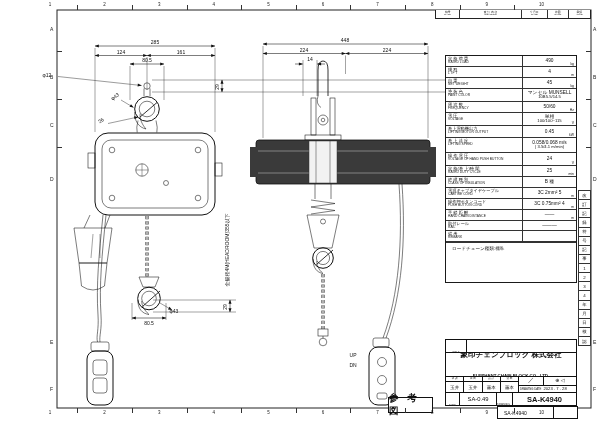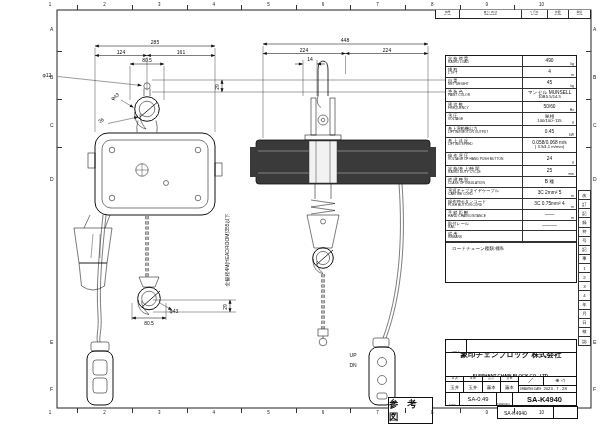--- a/index.html
+++ b/index.html
@@ -430,21 +430,21 @@
       </div>
       <div class="cc br" style="width:36px;font-size:5.8px;">SA-0.49</div>
       <div class="cc br" style="width:15px;">
         <div class="tiny">図 番</div>
         <div class="tiny2">DRAWING NO.</div>
       </div>
       <div class="cc" style="flex:1;font-size:7.5px;font-weight:bold;">SA-K4940</div>
     </div>
   </div>
 
-  <div id="refbox" class="abs" style="left:388px;top:397px;width:45px;height:27px;">参 考 図</div>
+  <div id="refbox" class="abs" style="left:388px;top:397px;width:45px;height:16px;">参 考 図</div>
 
   <div id="tab" class="abs" style="left:497px;top:406px;width:81px;height:13px;">
     <span style="margin-left:6px;">SA-K4940</span>
     <div style="position:absolute;left:55px;top:0;height:100%;border-left:1px solid #111;"></div>
   </div>
 
   <div id="revstrip" class="abs" style="left:435px;top:10px;width:156px;height:9px;">
       <div class="revcell" style="width: 24px;">
         <div style="font-size: 2.8px; line-height: 1.1;">符号</div>
         <div style="font-size: 2.5px; line-height: 1.1;">MARK</div>

